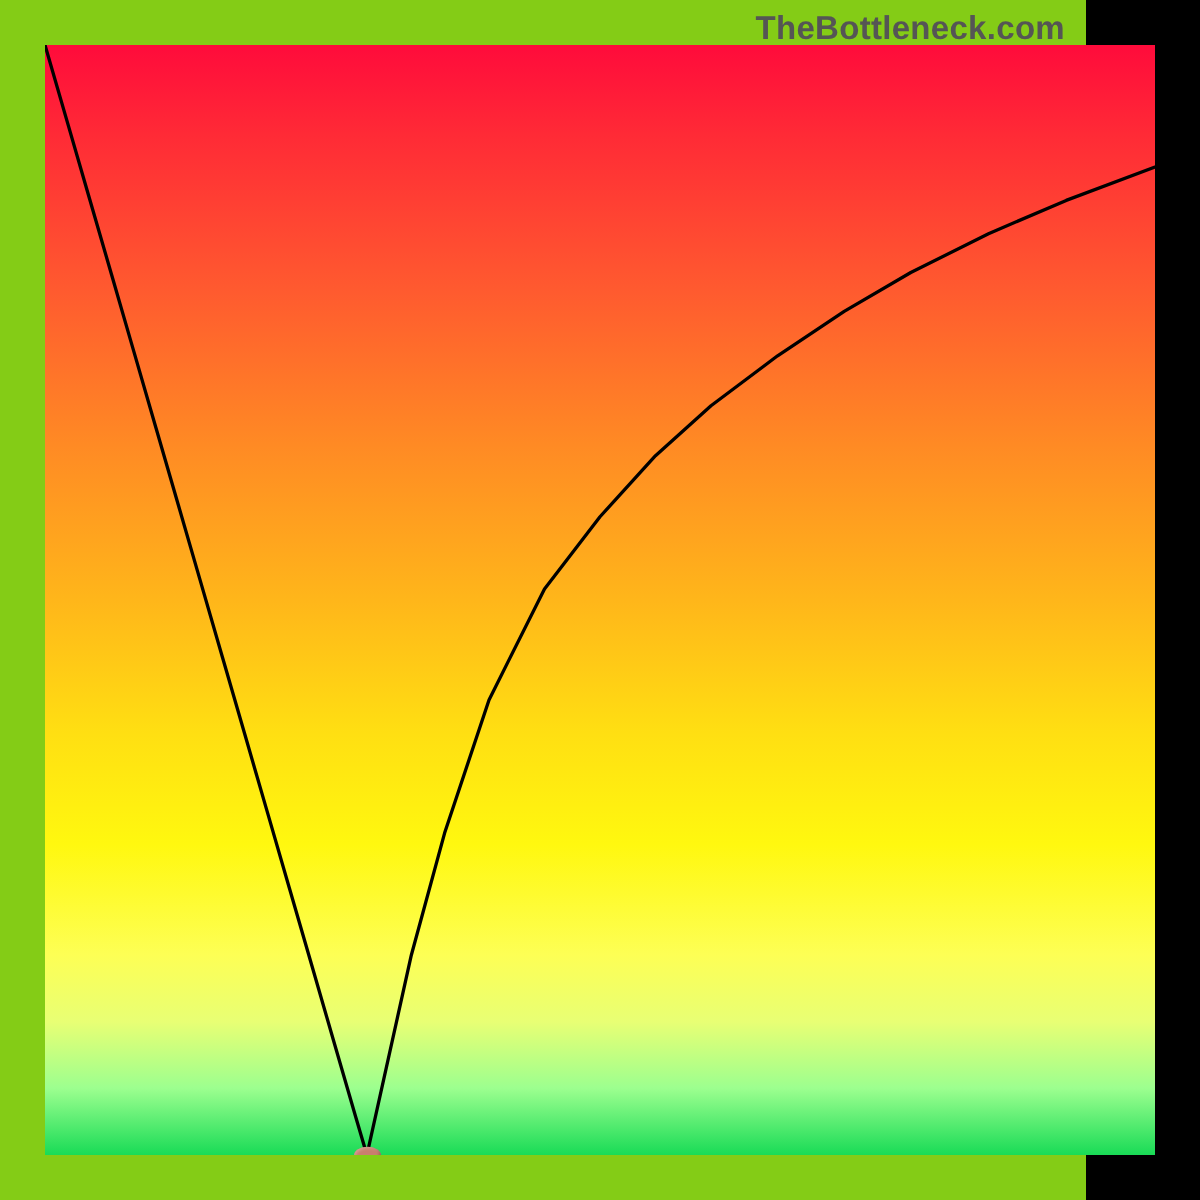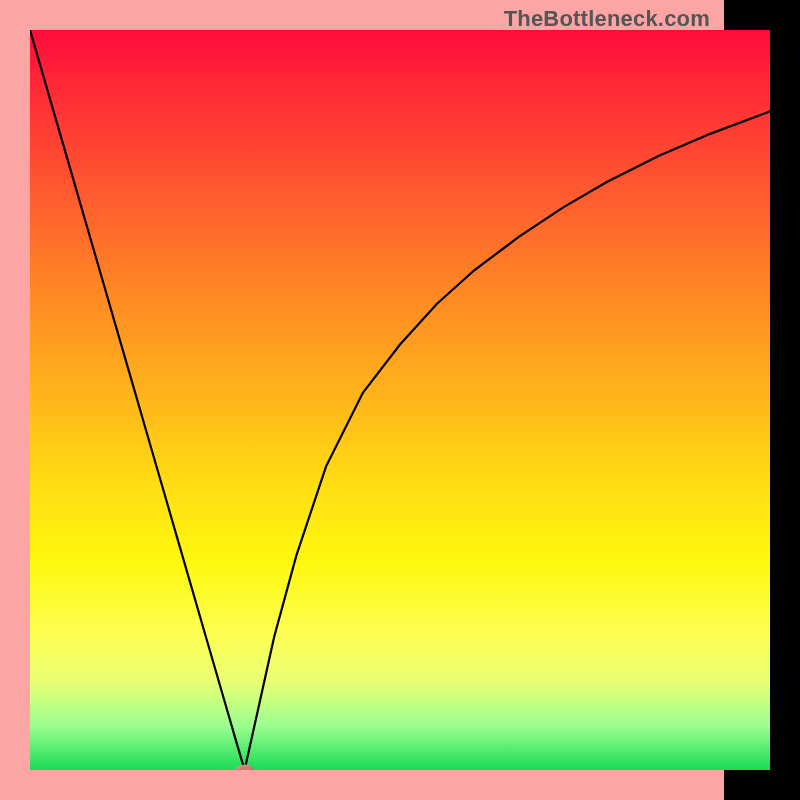--- a/index.html
+++ b/index.html
@@ -8,21 +8,21 @@
     width: 800px;
     height: 800px;
     background: #000;
     overflow: hidden;
     font-family: Arial, Helvetica, sans-serif;
   }
   .frame {
     position: relative;
     width: 724px;
     height: 800px;
-    background: #fca5a5;
+    background: #84cc16;
   }
   .watermark {
     position: absolute;
     top: 6px;
     right: 14px;
     color: #555;
     font-size: 22px;
     font-weight: 600;
     letter-spacing: 0.2px;
     z-index: 20;

